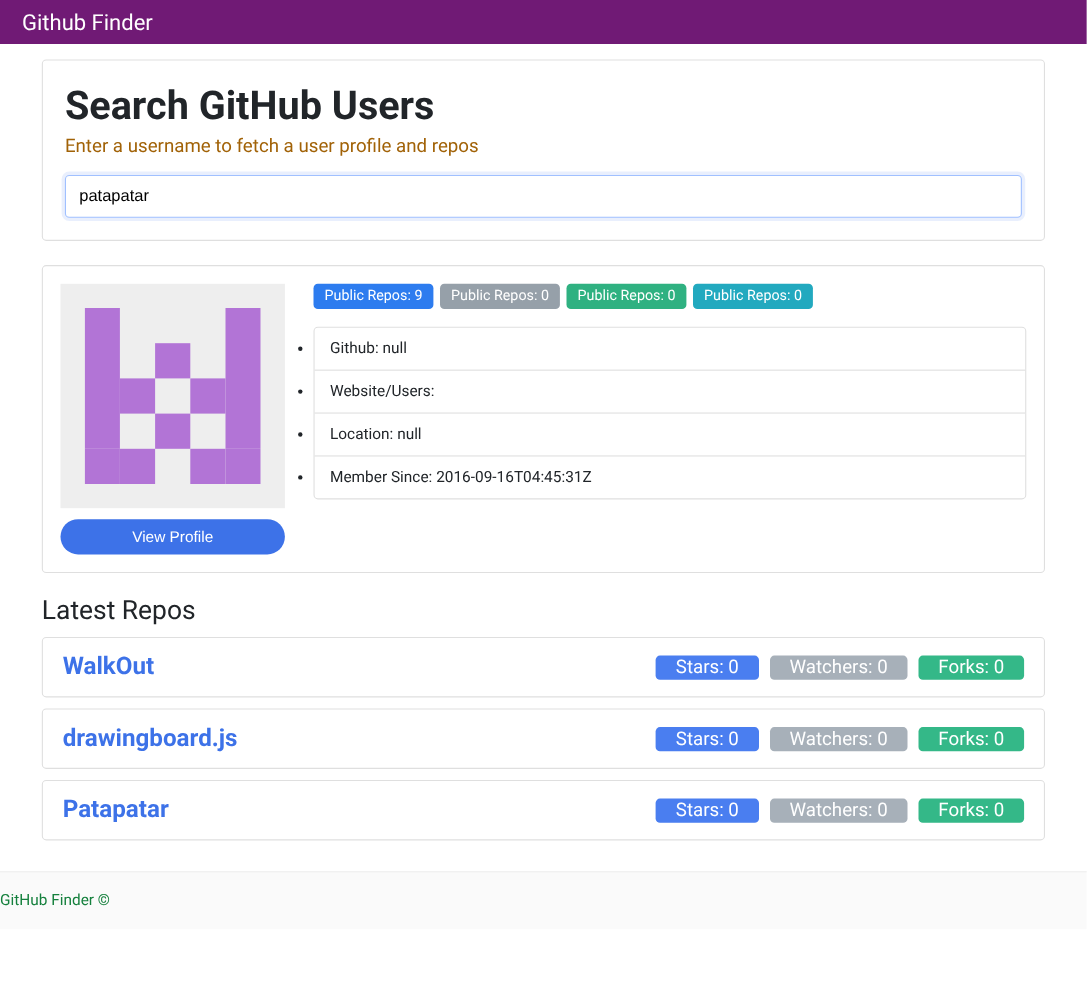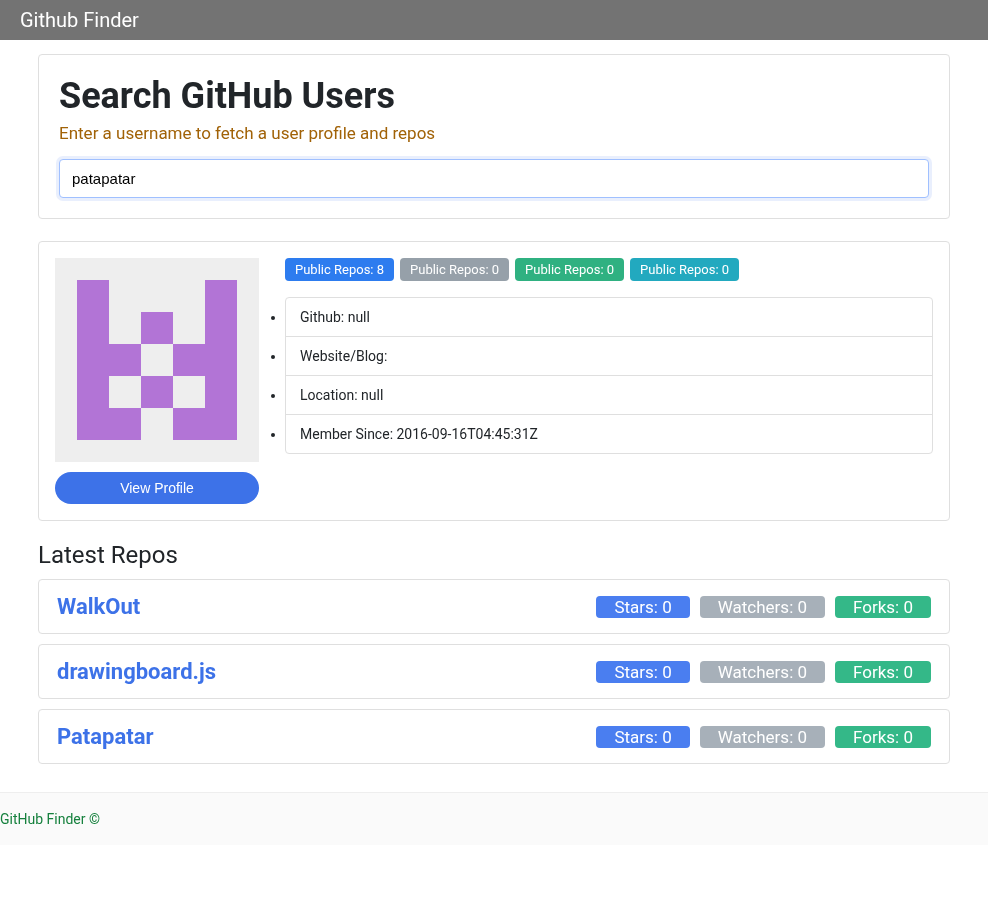--- a/index.html
+++ b/index.html
@@ -1,17 +1,17 @@
 <!DOCTYPE html>
 <html><head>
   <meta charset="utf-8">
   <style>
     * { box-sizing: border-box; margin: 0; padding: 0; }
     body { font-family: -apple-system, BlinkMacSystemFont, "Segoe UI", Roboto, "Helvetica Neue", Arial, sans-serif; color: #212529; background: #fff; }
-    .navbar { background: #737373; padding: 8px 20px; }
+    .navbar { background: #701a75; padding: 8px 20px; }
     .navbar-brand { color: #fff; font-size: 20px; font-weight: 400; }
     .container { max-width: 940px; margin: 0 auto; padding: 0 14px; }
     .card { border: 1px solid #dfdfdf; border-radius: 4px; background: #fff; }
     .card-body { padding: 20px; }
     .search-card { margin-top: 14px; }
     .search-title { font-size: 36px; font-weight: 700; margin-bottom: 6px; }
     .search-lead { color: #a16207; font-size: 17px; margin-bottom: 16px; }
     .search-input { width: 100%; padding: 10px 12px; border: 1px solid #a0c0ff; border-radius: 4px; font-size: 15px; outline: none; box-shadow: 0 0 0 3px rgba(74,126,240,0.12); }
     .profile-card { margin-top: 22px; }
     .profile-body { padding: 16px; display: flex; gap: 26px; }
@@ -71,28 +71,28 @@
             <rect x="0" y="4" width="1" height="1" fill="#b274d6"></rect>
             <rect x="1" y="4" width="1" height="1" fill="#b274d6"></rect>
             <rect x="3" y="4" width="1" height="1" fill="#b274d6"></rect>
             <rect x="4" y="4" width="1" height="1" fill="#b274d6"></rect>
           </svg>
         </div>
         <button class="btn-view">View Profile</button>
       </div>
       <div class="profile-right">
         <div class="badges-row">
-          <span class="badge badge-primary">Public Repos: 8</span>
+          <span class="badge badge-primary">Public Repos: 9</span>
           <span class="badge badge-secondary">Public Repos: 0</span>
           <span class="badge badge-success">Public Repos: 0</span>
           <span class="badge badge-info">Public Repos: 0</span>
         </div>
         <ul class="list-group">
           <li class="list-group-item">Github: null</li>
-          <li class="list-group-item">Website/Blog:</li>
+          <li class="list-group-item">Website/Users:</li>
           <li class="list-group-item">Location: null</li>
           <li class="list-group-item">Member Since: 2016-09-16T04:45:31Z</li>
         </ul>
       </div>
     </div>
   </div>
 
   <h3 class="section-title">Latest Repos</h3>
 
   <div class="card repo-card">

